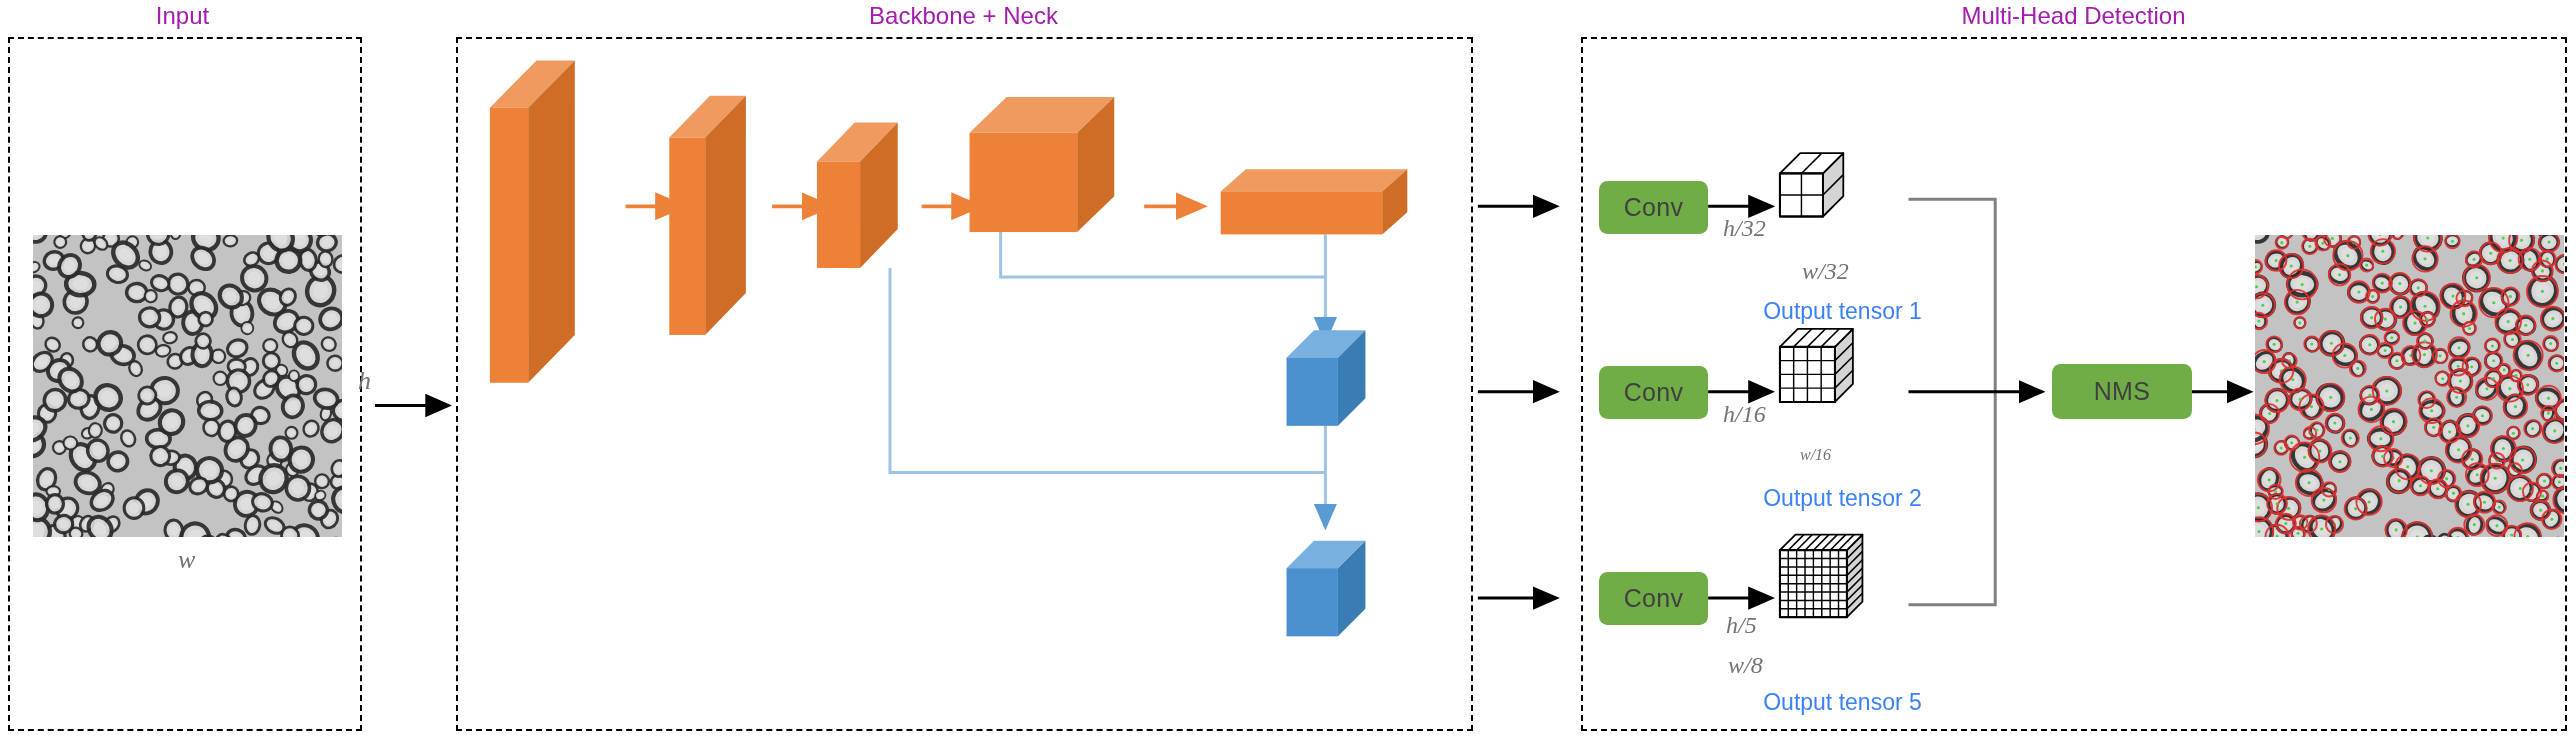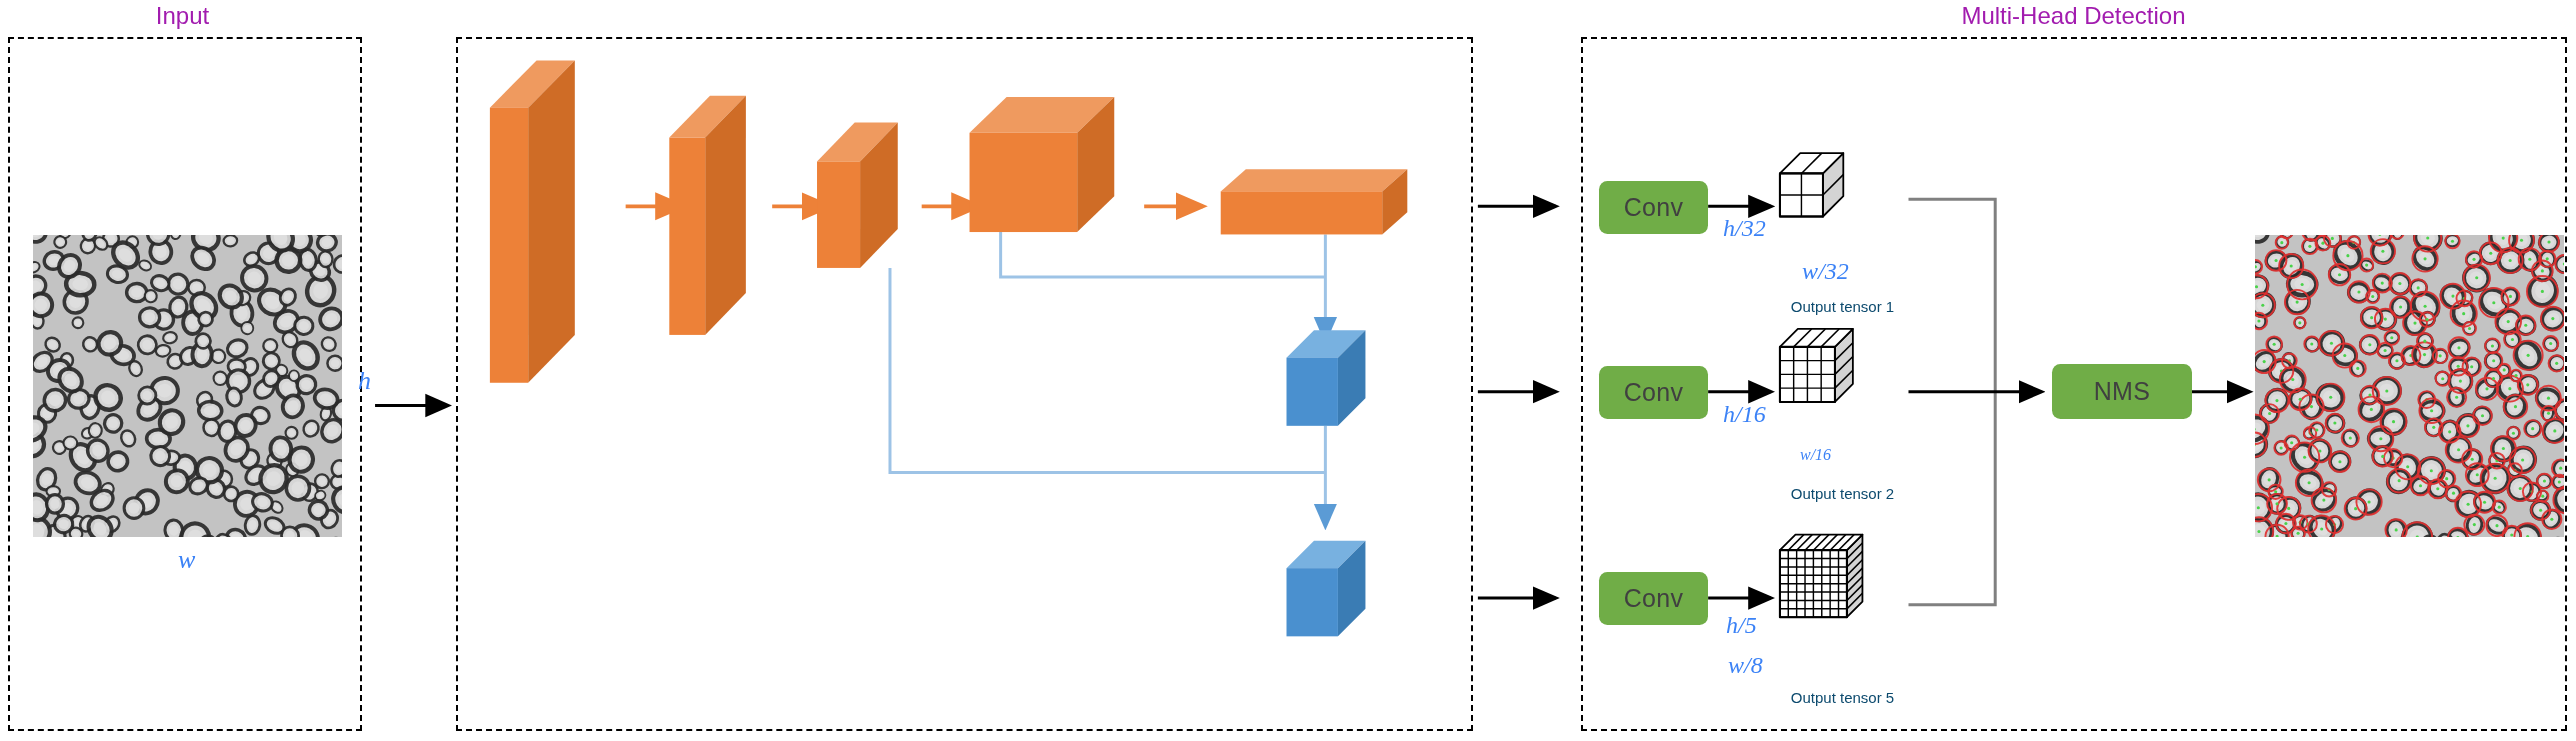--- a/index.html
+++ b/index.html
@@ -3,35 +3,36 @@
 <meta charset="utf-8">
 <style>
   html,body{margin:0;padding:0;background:#ffffff;}
   body{width:2576px;height:741px;position:relative;overflow:hidden;
        font-family:"Liberation Sans","DejaVu Sans",sans-serif;}
   .stage{position:absolute;left:0;top:0;width:2576px;height:741px;}
   .panel-title{position:absolute;font-size:24px;color:#a21caf;white-space:nowrap;
                text-align:center;font-family:"Liberation Sans","DejaVu Sans",sans-serif;}
   .dashbox{position:absolute;border:2.4px dashed #000;box-sizing:border-box;}
   .mathlabel{position:absolute;font-family:"Liberation Serif","DejaVu Serif",serif;
-             font-style:italic;font-size:26px;color:#3b82f6;white-space:nowrap;}
-  .caption{position:absolute;font-size:15px;color:#0c4a6e;white-space:nowrap;text-align:center;}
+             font-style:italic;font-size:26px;color:#737373;white-space:nowrap;}
+  .caption{position:absolute;font-size:23px;color:#3b82f6;white-space:nowrap;text-align:center;}
   .greenbox{position:absolute;background:#70ad47;border-radius:8.4px;display:flex;
             align-items:center;justify-content:center;color:#404040;font-size:25px;
             letter-spacing:0.3px;}
   svg{position:absolute;left:0;top:0;overflow:visible;}
   .imgwrap{position:absolute;overflow:hidden;background:#c3c3c3;}
   .imgwrap svg{position:absolute;left:0;top:0;}
 </style>
 </head>
 <body>
 
 <div class="stage">
 
   <div class="panel-title" style="left:6px;top:2.4px;width:353px;">Input</div>
+  <div class="panel-title" style="left:455px;top:2.4px;width:1017px;">Backbone + Neck</div>
   <div class="panel-title" style="left:1580px;top:2.4px;width:987px;">Multi-Head Detection</div>
 
   <div class="dashbox" style="left:8.4px;top:37px;width:354px;height:694px;"></div>
   <div class="dashbox" style="left:456px;top:37px;width:1017px;height:694px;"></div>
   <div class="dashbox" style="left:1581px;top:37px;width:986px;height:694px;"></div>
 
   <div class="imgwrap" style="left:33px;top:235px;width:309px;height:302px;">
     <svg width="309" height="302" viewBox="0 0 516 505">
       <rect x="0" y="0" width="516" height="505" fill="#c3c3c3"></rect>
       <g id="cells-input">

